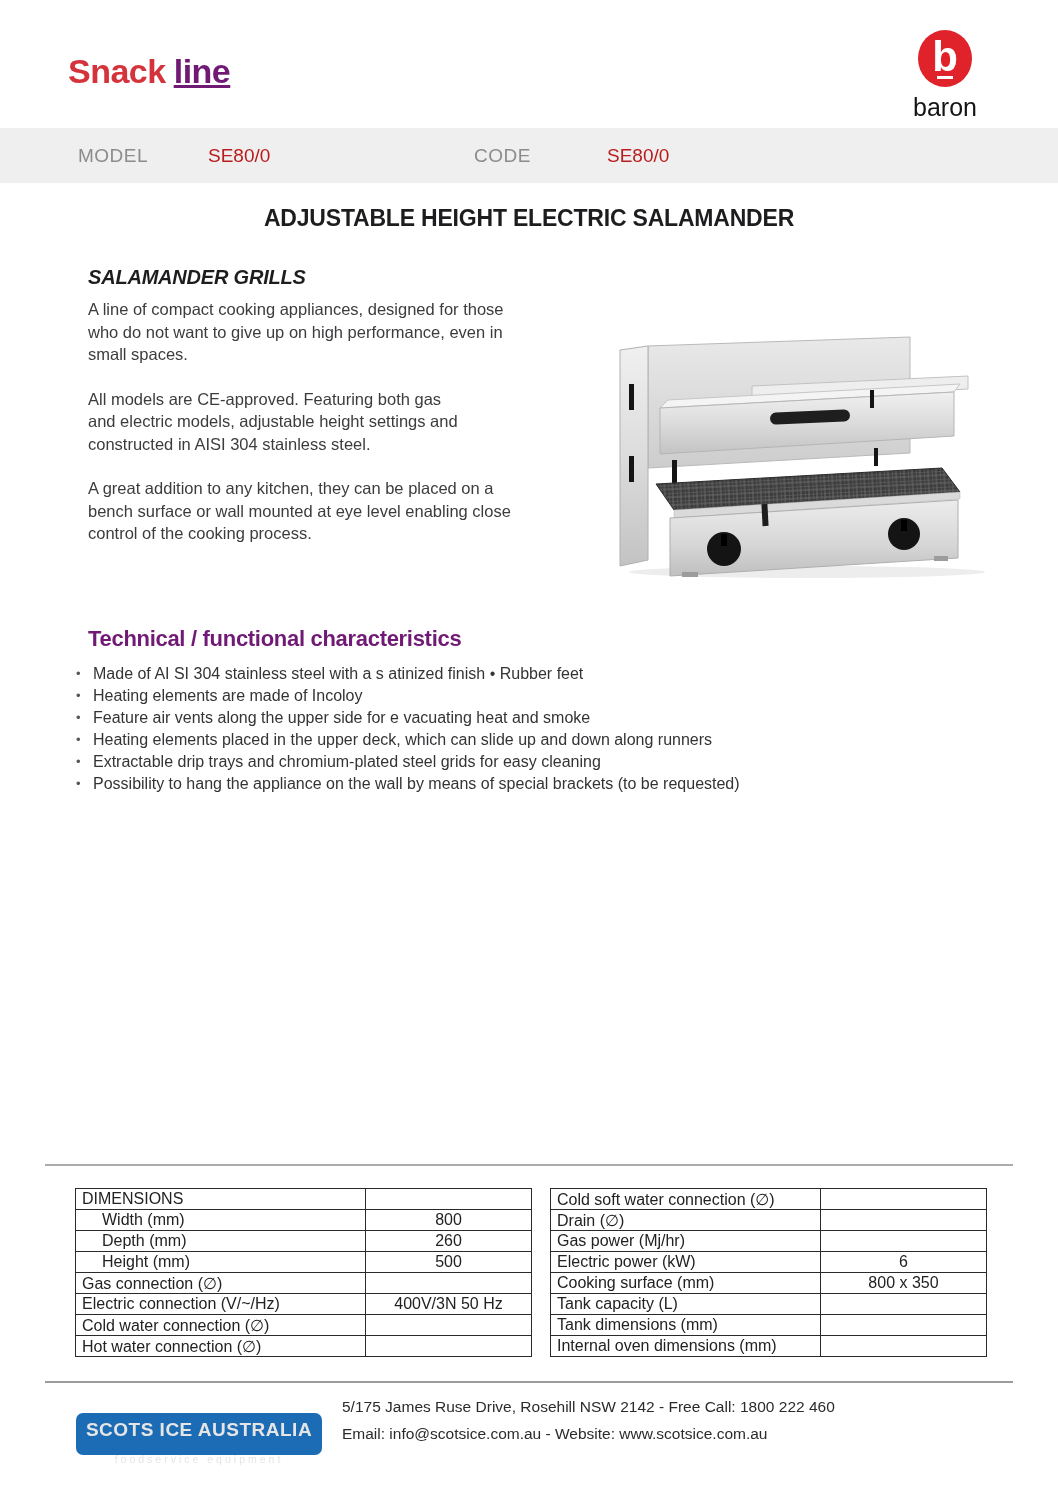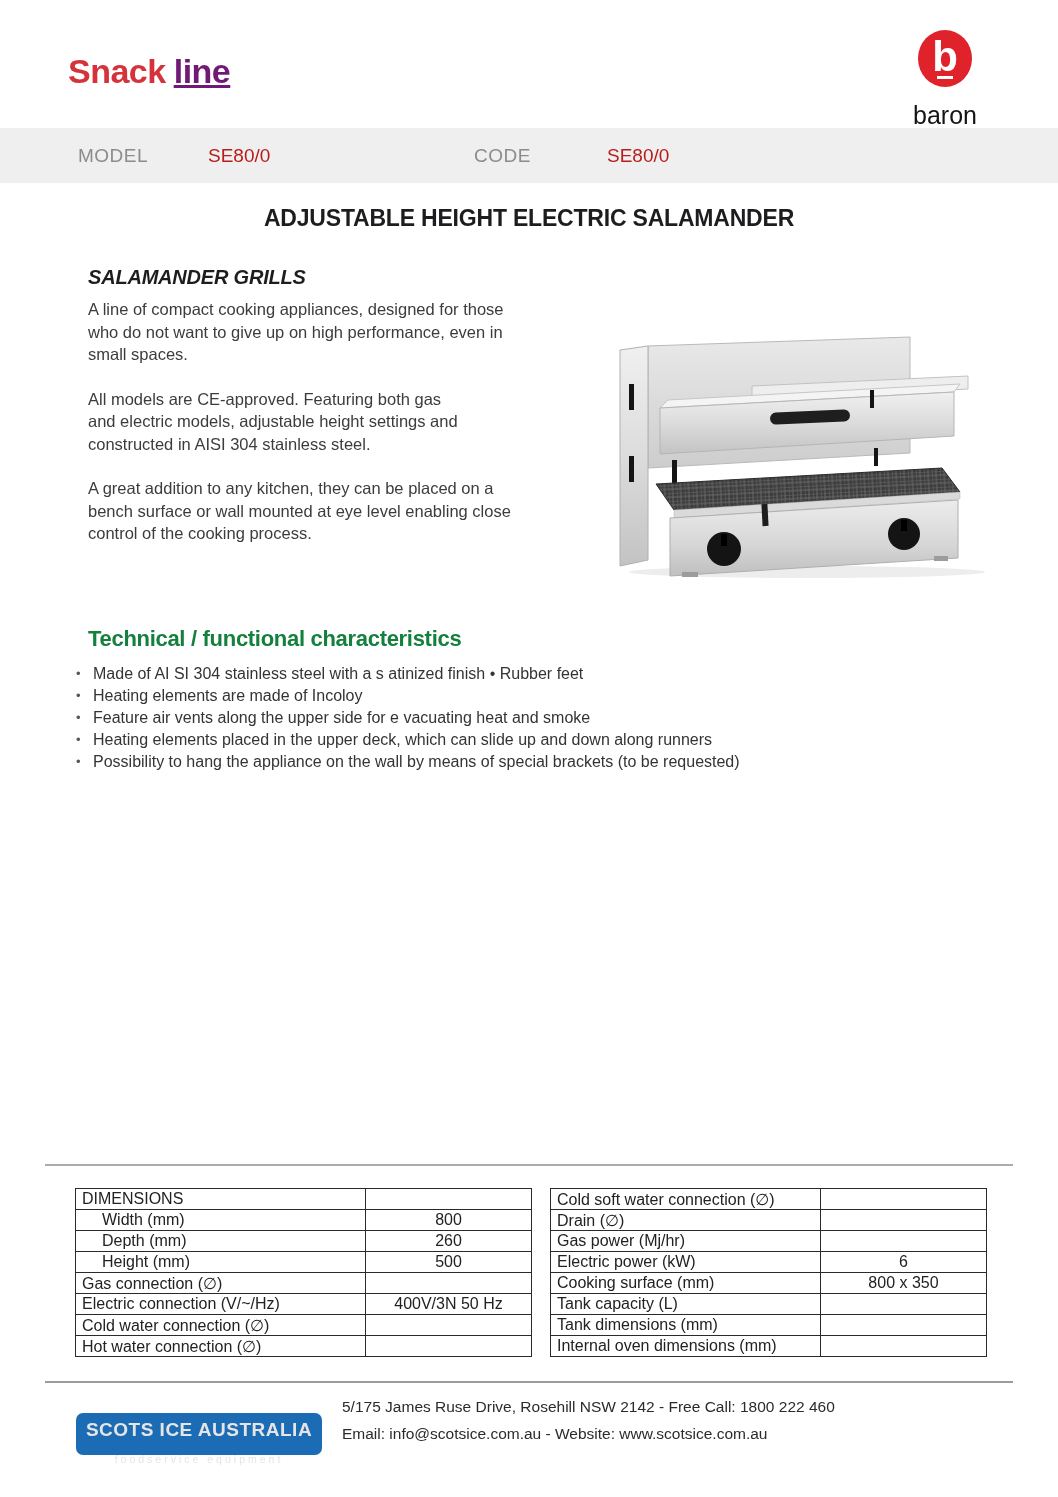--- a/index.html
+++ b/index.html
@@ -13,21 +13,21 @@
   .brand-title .red  { color:#d5333b; }
   .brand-title .gray { color:#701a75; margin-left:8px;text-decoration:underline; }
 
   .baron-logo { position:absolute; left:905px; top:30px; width:80px; text-align:center; }
   .baron-circle {
     position:relative; width:54px; height:57px; margin:0 auto; border-radius:50%;
     background:#e0232b; color:#ffffff;
   }
   .baron-circle .b { position:absolute; top:1px; left:0; right:0; font-size:42px; font-weight:bold; line-height:52px; }
   .baron-circle .bar { position:absolute; left:19px; bottom:8px; width:16px; height:3px; background:#ffffff; }
-  .baron-word { margin-top:14px; font-size:25px; color:#141414; letter-spacing:0px; }
+  .baron-word { margin-top:6px; font-size:25px; color:#141414; letter-spacing:0px; }
 
   
   .model-bar { position:absolute; left:0; top:128px; width:1058px; height:55px; background:#efefef; }
   .model-bar span { position:absolute; top:17px; font-size:19px; }
   .model-bar .lbl { color:#8c8c8e; letter-spacing:0.5px; }
   .model-bar .val { color:#b91c1c; }
   .pos-model-lbl { left:78px; }  .pos-model-val { left:208px; }
   .pos-code-lbl  { left:474px; } .pos-code-val  { left:607px; }
 
   
@@ -36,21 +36,21 @@
 
   
   .intro-heading { position:absolute; left:88px; top:266px; font-size:20px; font-weight:bold; color:#1d1d1f; letter-spacing:-0.2px;font-style:italic; }
   .intro-copy { position:absolute; left:88px; top:298px; width:480px; }
   .intro-copy p { margin:0 0 22px 0; font-size:16.5px; line-height:22.5px; color:#3c3c3e; white-space:pre-line; }
 
   
   .product-img { position:absolute; left:612px; top:328px; width:375px; height:250px; }
 
   
-  .tech-heading { position:absolute; left:88px; top:626px; font-size:22px; font-weight:bold; color:#15803d; letter-spacing:-0.3px; }
+  .tech-heading { position:absolute; left:88px; top:626px; font-size:22px; font-weight:bold; color:#701a75; letter-spacing:-0.3px; }
   .tech-list { position:absolute; left:74px; top:663px; width:920px; margin:0; padding:0; list-style:none; }
   .tech-list li { position:relative; padding-left:19px; font-size:16px; line-height:22px; color:#343436; }
   .tech-list li::before { content:"•"; position:absolute; left:2px; top:0; color:#555; font-size:13px; line-height:22px; }
 
   
   .rule { position:absolute; left:45px; width:968px; height:2px; background:#ababab; }
   .rule-tables { top:1164px; }
   .rule-footer { top:1381px; background:#9b9b9b; }
 
   
@@ -163,20 +163,21 @@
     <rect x="70" y="244" width="16" height="5" fill="#9c9c9c"></rect>
     <rect x="322" y="228" width="14" height="5" fill="#9c9c9c"></rect>
   </svg>
 
   <div class="tech-heading">Technical / functional characteristics</div>
   <ul class="tech-list">
     <li>Made of AI SI 304 stainless steel with a s atinized finish • Rubber feet</li>
     <li>Heating elements are made of Incoloy</li>
     <li>Feature air vents along the upper side for e vacuating heat and smoke</li>
     <li>Heating elements placed in the upper deck, which can slide up and down along runners</li>
+    <li>Extractable drip trays and chromium-plated steel grids for easy cleaning</li>
     <li>Possibility to hang the appliance on the wall by means of special brackets (to be requested)</li>
   </ul>
 
   <div class="rule rule-tables"></div>
 
   <table class="spec-table left">
     <tbody>
       <tr>
           <td class="lbl">DIMENSIONS</td>
           <td class="val"></td>

